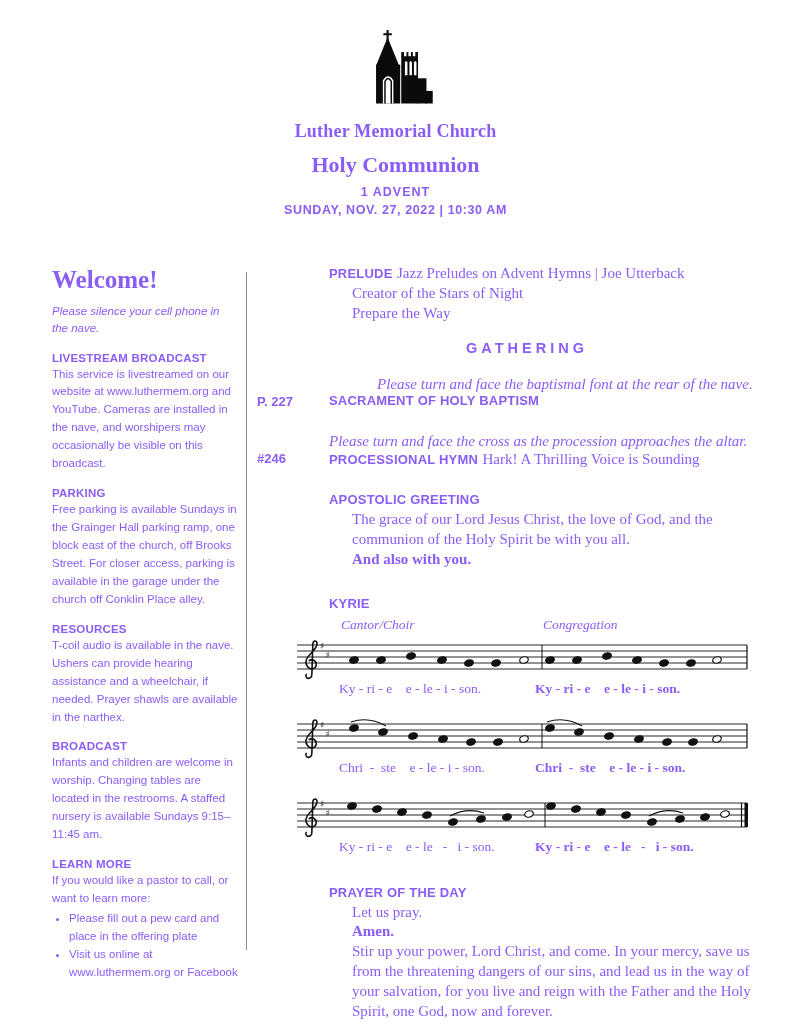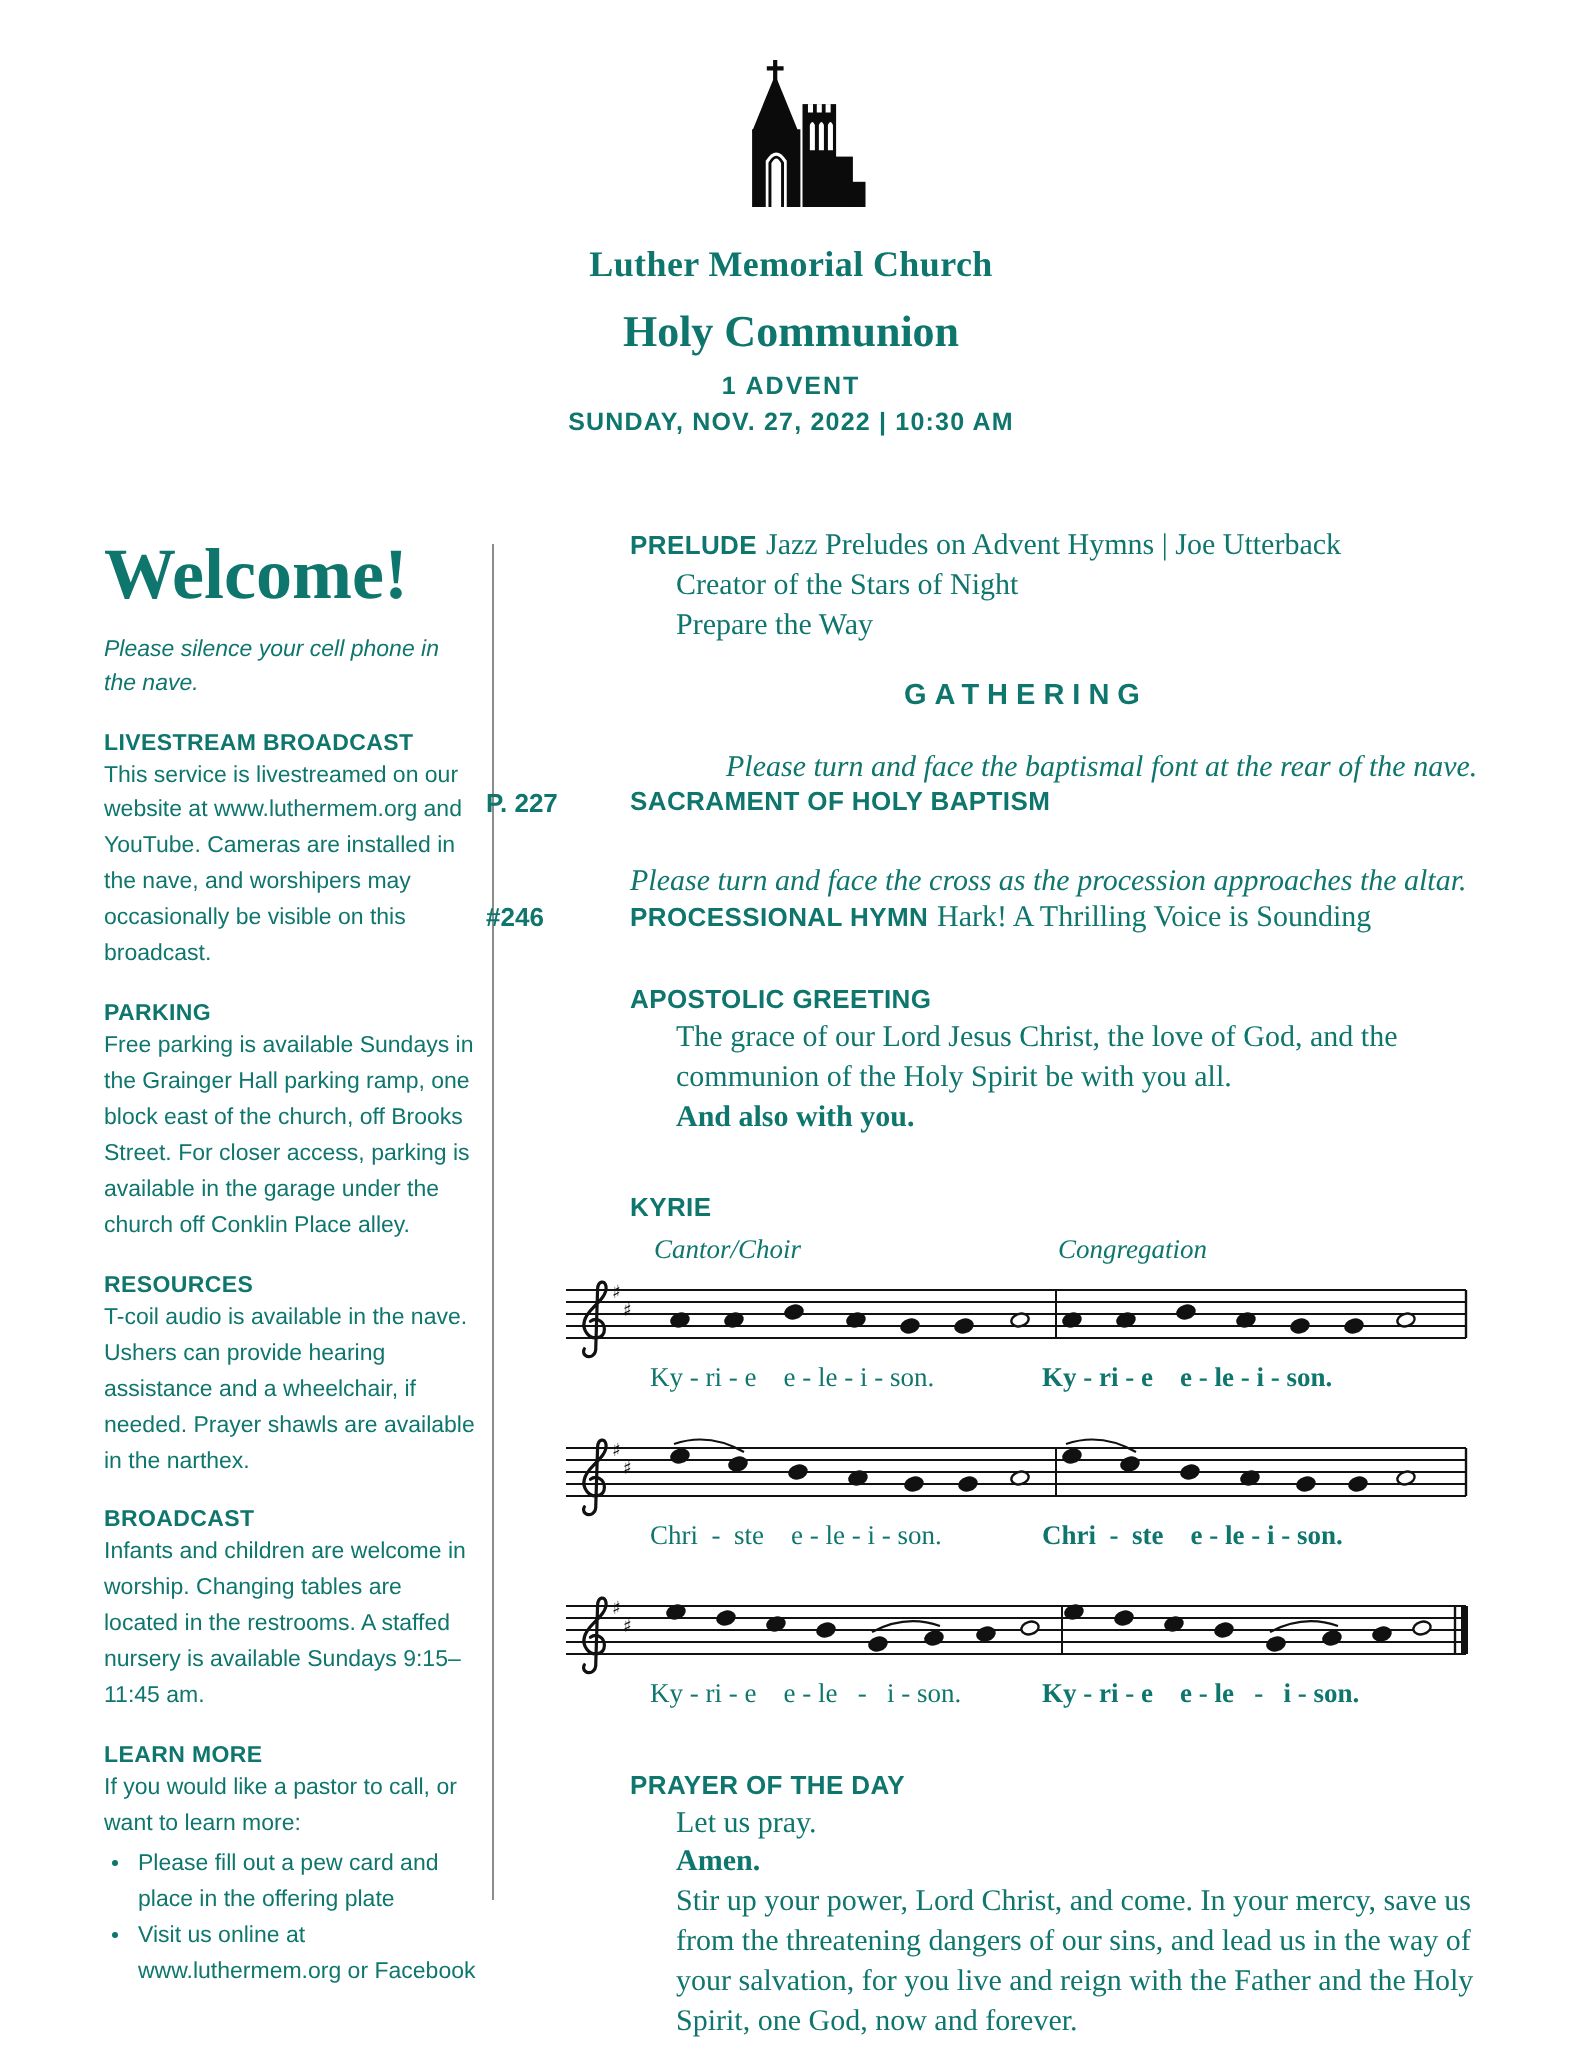--- a/index.html
+++ b/index.html
@@ -1,39 +1,39 @@
 <!DOCTYPE html>
 <html><head>
 <meta charset="utf-8">
 <style>
   html,body{margin:0;padding:0;background:#fff;}
   .page{position:relative;width:791px;height:1024px;background:#fff;overflow:hidden;
-        font-family:"Liberation Sans",sans-serif;color:#0f766e;}
+        font-family:"Liberation Sans",sans-serif;color:#8b5cf6;}
 
   
   .masthead{position:absolute;top:30px;left:0;width:100%;text-align:center;}
   .logo{display:inline-block;width:74px;height:84px;}
   .church-name{font-family:"Liberation Serif",serif;font-weight:bold;font-size:18px;margin-top:3px;letter-spacing:.2px;}
   .service-title{font-family:"Liberation Serif",serif;font-weight:bold;font-size:22px;margin-top:10px;}
   .season{font-size:12.5px;font-weight:bold;letter-spacing:1px;margin-top:7px;}
   .dateline{font-size:12.5px;font-weight:bold;letter-spacing:.6px;margin-top:4px;}
 
   
   .sidebar{position:absolute;left:52px;top:266px;width:186px;}
-  .welcome{font-family:"Liberation Serif",serif;font-weight:bold;font-size:36px;}
+  .welcome{font-family:"Liberation Serif",serif;font-weight:bold;font-size:25px;}
   .silence-note{font-style:italic;font-size:11.5px;line-height:1.5;margin-top:9px;}
   .sb-section{margin-top:14px;}
   .sb-heading{font-weight:bold;font-size:11.5px;letter-spacing:.2px;margin-bottom:2px;}
   .sb-body{font-size:11.5px;line-height:1.56;}
   .sb-bullets{margin:2px 0 0 0;padding-left:17px;}
   .sb-bullets li{font-size:11.5px;line-height:1.56;}
   .divider{position:absolute;left:246px;top:272px;width:1px;height:678px;background:#8c8c8c;}
 
   
-  .content{position:absolute;left:243px;top:264px;width:500px;}
+  .content{position:absolute;left:257px;top:264px;width:500px;}
   .row{display:flex;}
   .gutter{width:72px;flex:none;font-weight:bold;font-size:13px;padding-top:1px;}
   .body-col{flex:1;}
   .h-sans{font-weight:bold;font-size:13px;letter-spacing:.2px;}
   .t-serif{font-family:"Liberation Serif",serif;font-size:15px;line-height:1.32;}
   .rubric{font-family:"Liberation Serif",serif;font-style:italic;font-size:15px;}
   .indent{margin-left:23px;}
   .gathering{width:440px;margin:17px 0 0 50px;text-align:center;font-weight:bold;
              font-size:14.5px;letter-spacing:4px;}
   .mt20{margin-top:20px;gap:48px;} .mt24{margin-top:24px;} .mt22{margin-top:22px;} .mt26{margin-top:26px;}

